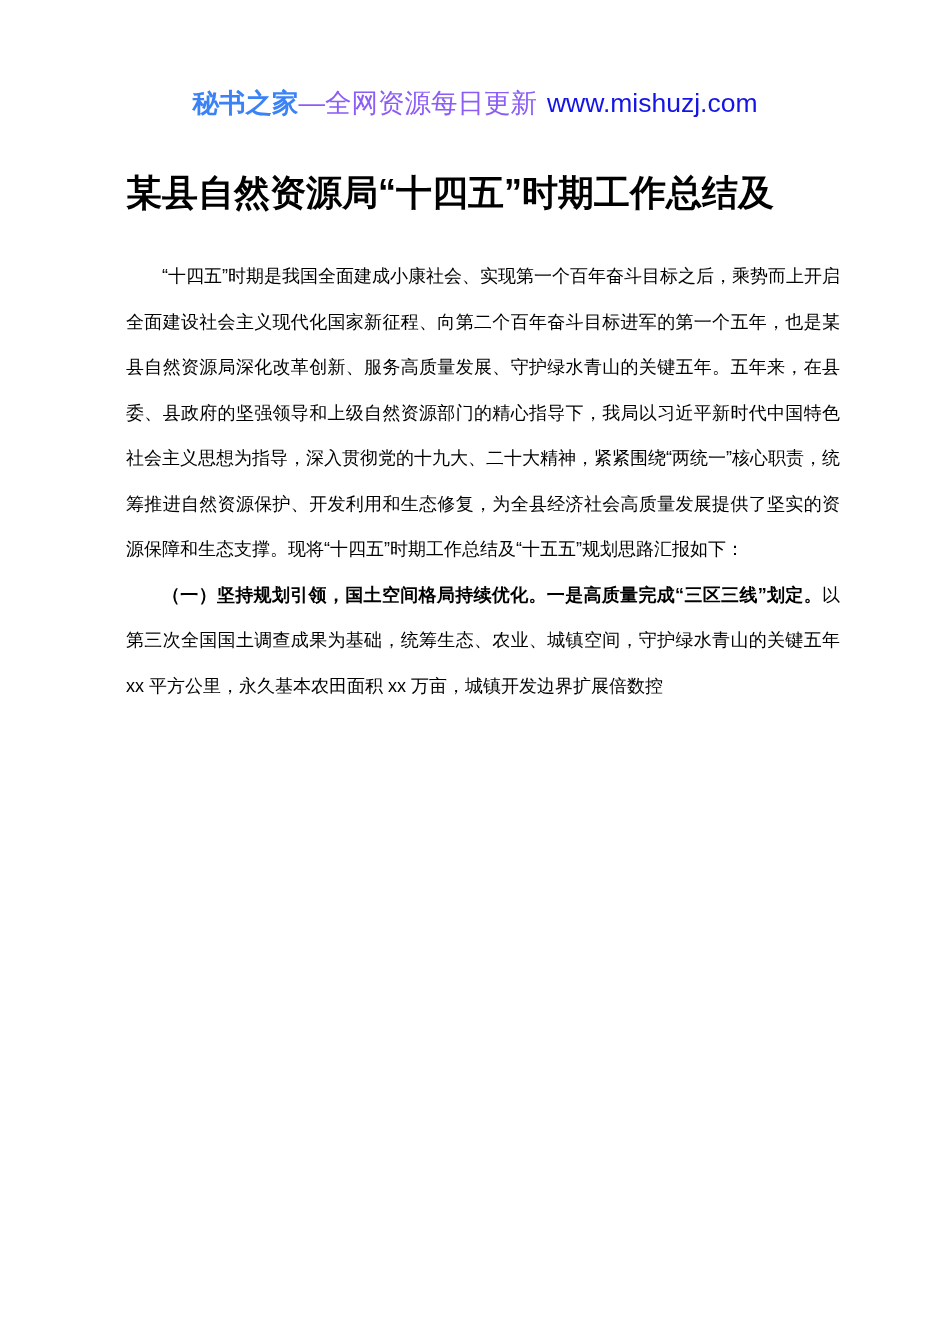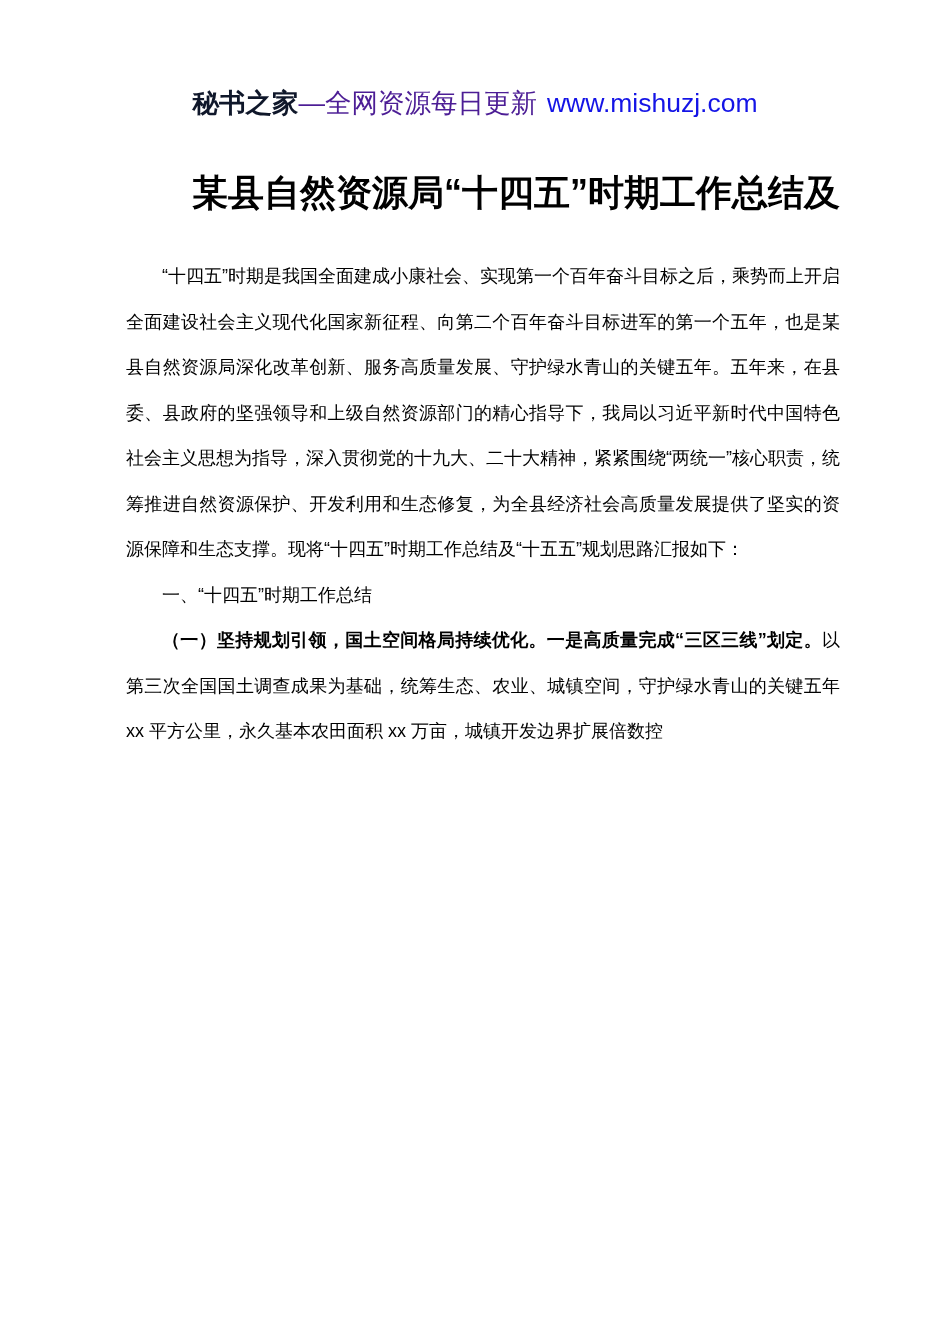--- a/index.html
+++ b/index.html
@@ -17,37 +17,37 @@
     font-family: "Liberation Sans", sans-serif;
   }
   .header {
     padding-top: 86px;
     text-align: center;
     font-size: 26.5px;
     line-height: 34px;
     white-space: nowrap;
   }
   .brand {
-    color: #0f172a;
+    color: #3b82f6;
     font-weight: 700;
   }
   .tagline {
-    color: #4c1d95;
+    color: #8b5cf6;
     margin-top: 12px;
   }
   .url {
     color: #1414e6;
     margin-left: 10px;
   }
   .title {
     margin: 45px 110px 0 126px;
     font-size: 36px;
     line-height: 55px;
     font-weight: 700;
-    text-align: right;
+    text-align: left;
     letter-spacing: 0;
   }
   .title .tline {
     display: block;
   }
   .bodytext {
     margin: 34px 110px 0 126px;
     font-size: 18px;
     line-height: 45.5px;
     text-align: justify;
@@ -71,20 +71,19 @@
   </div>
 
   <h1 class="title">
     <span class="tline">某县自然资源局“十四五”时期工作总结及</span>
   </h1>
 
   <div class="bodytext">
 
     <p class="para"><span>“十四五”时期是我国全面建成小康社会、实现第一个百年奋斗目标之后，乘势而上开启全面建设社会主义现代化国家新征程、向第二个百年奋斗目标进军的第一个五年，也是某县自然资源局深化改革创新、服务高质量发展、守护绿水青山的关键五年。五年来，在县委、县政府的坚强领导和上级自然资源部门的精心指导下，我局以习近平新时代中国特色社会主义思想为指导，深入贯彻党的十九大、二十大精神，紧紧围绕“两统一”核心职责，统筹推进自然资源保护、开发利用和生态修复，为全县经济社会高质量发展提供了坚实的资源保障和生态支撑。现将“十四五”时期工作总结及“十五五”规划思路汇报如下：</span></p>
 
-    <p class="para"><span>一、“十四五”时期工作总结</span></p>
 
 
     <p class="para"><span class="bold">（一）坚持规划引领，国土空间格局持续优化。一是高质量完成“三区三线”划定。</span><span>以第三次全国国土调查成果为基础，统筹生态、农业、城镇空间，守护绿水青山的关键五年 xx 平方公里，永久基本农田面积 xx 万亩，城镇开发边界扩展倍数控</span></p>
 
   </div>
 
 </div>
 
 </body></html>

